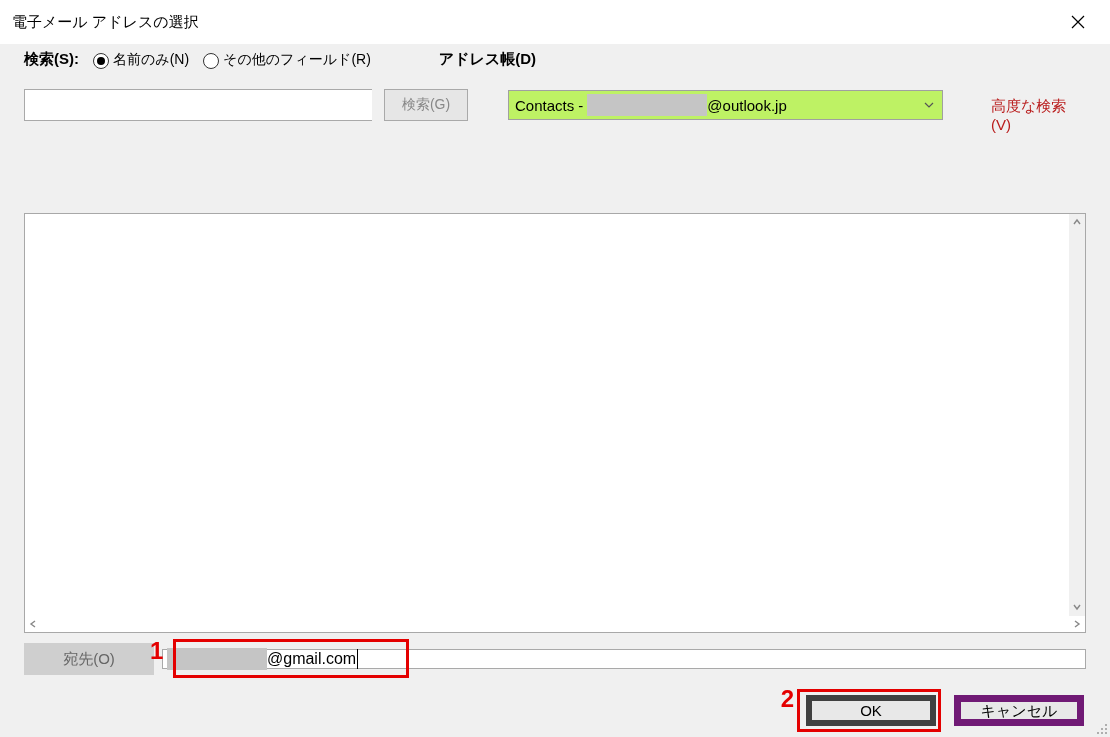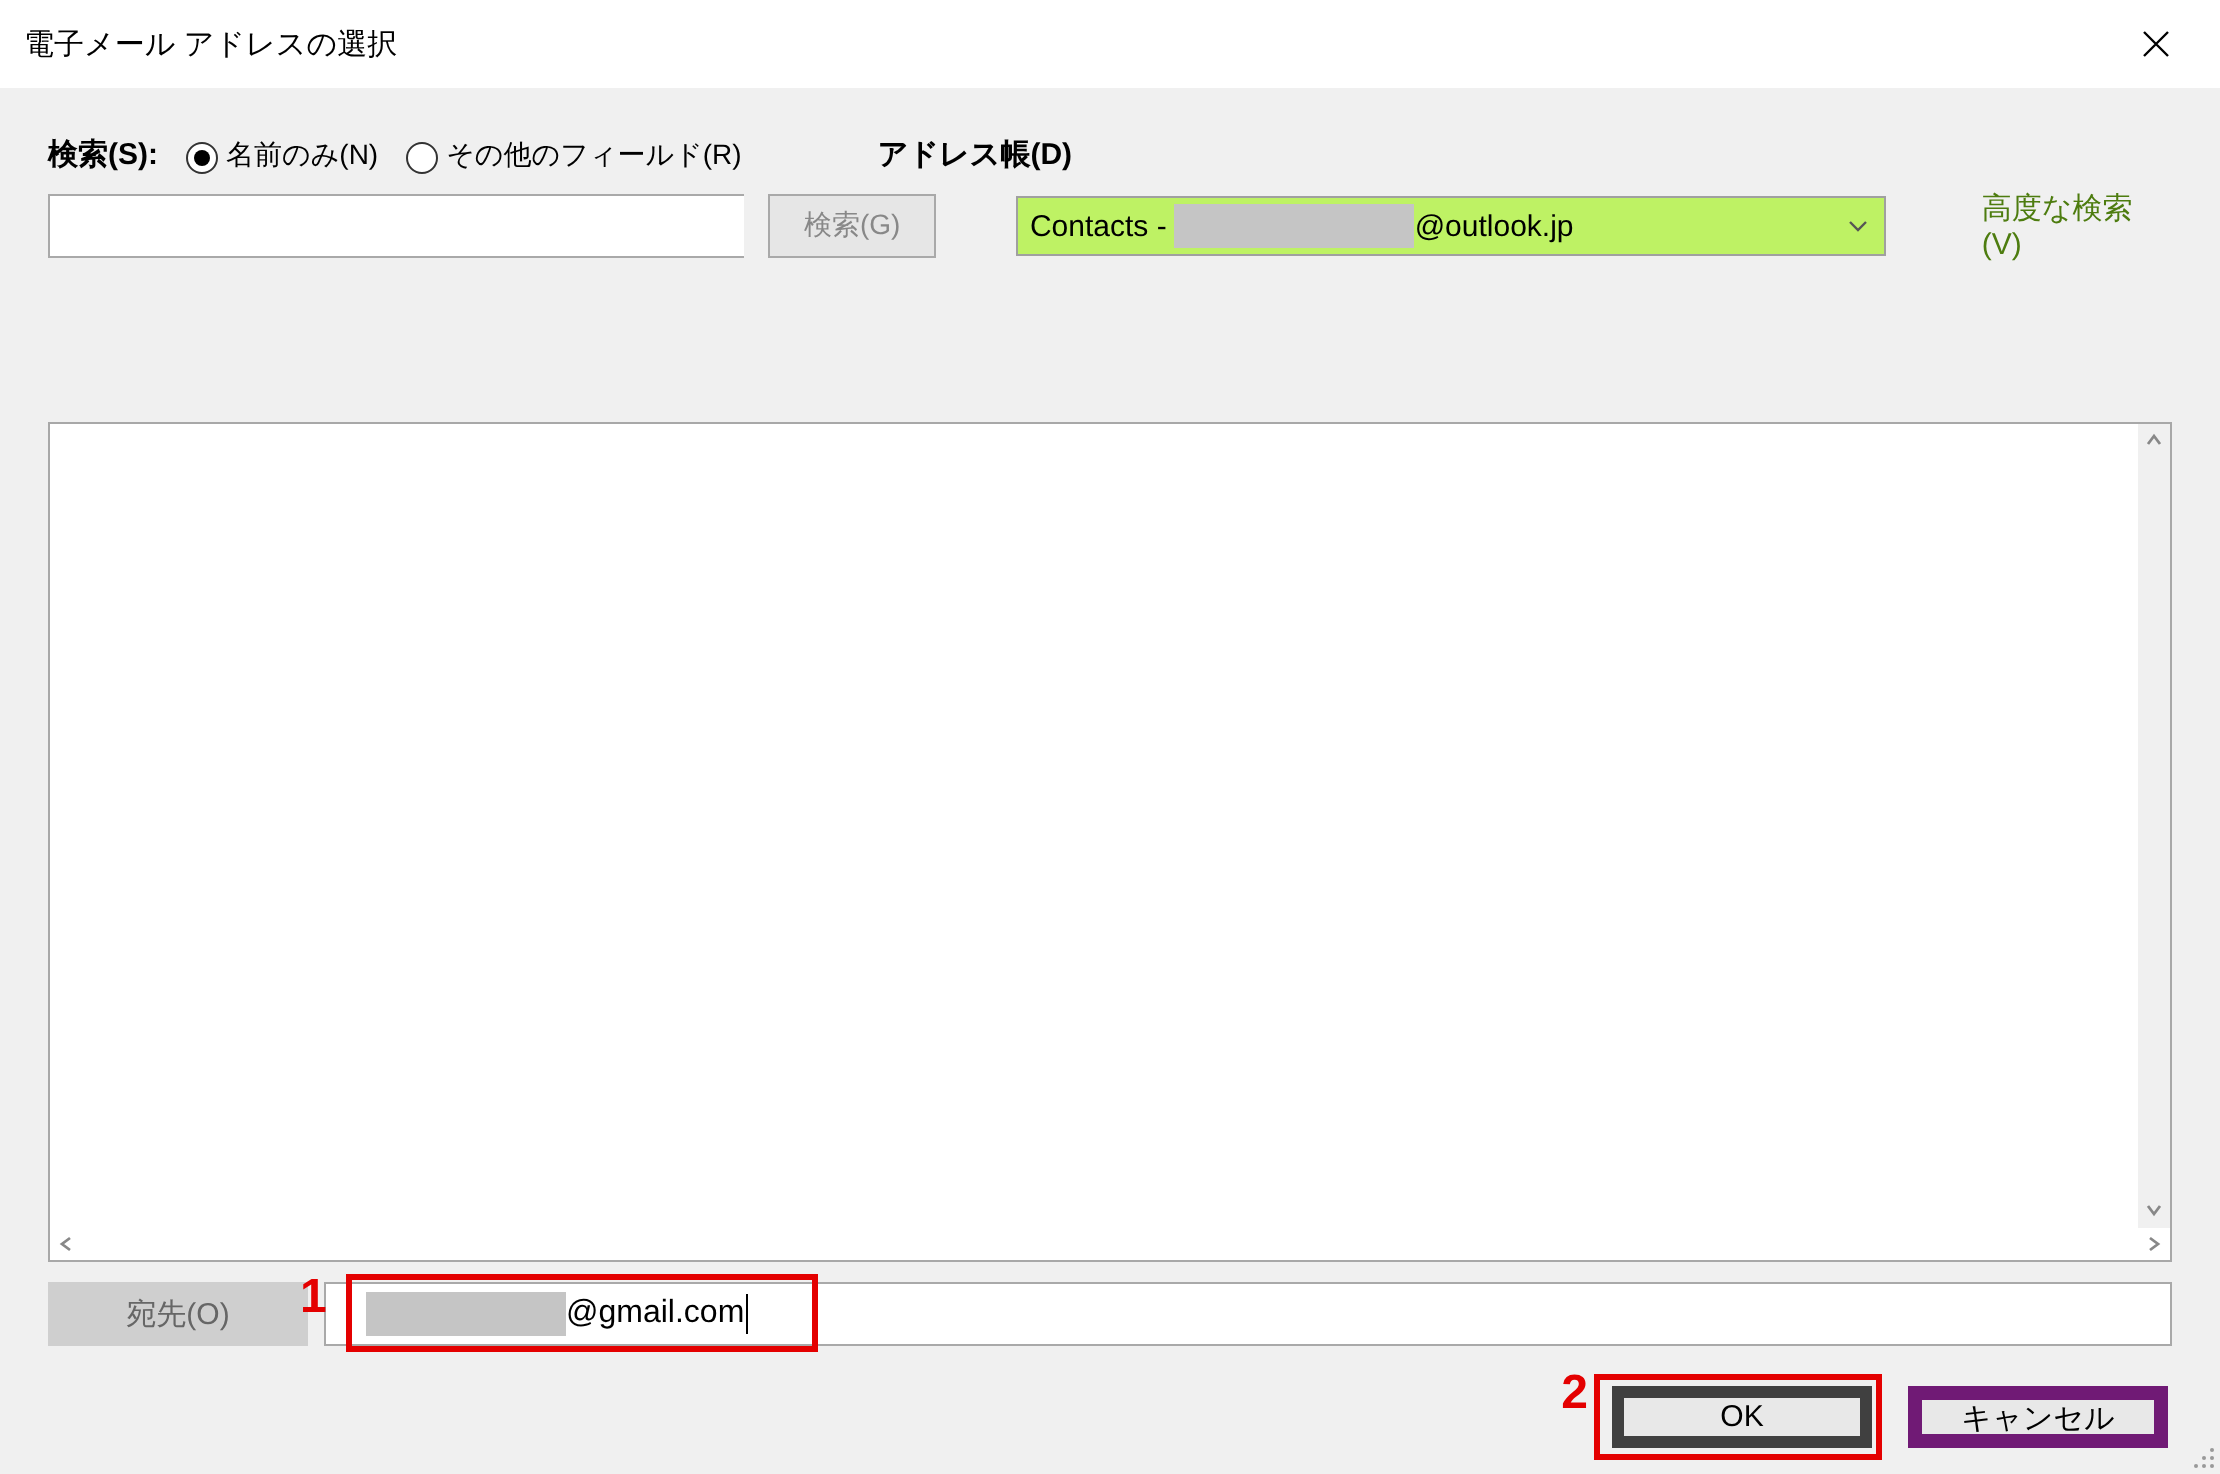--- a/index.html
+++ b/index.html
@@ -35,21 +35,21 @@
       align-items: center;
       justify-content: center;
       cursor: pointer;
     }
     .close-btn svg { width: 14px; height: 14px; }
 
     
     .search-controls-row {
       display: flex;
       align-items: center;
-      padding: 24px 24px 6px 24px;
+      padding: 6px 24px 6px 24px;
       gap: 10px;
     }
     .search-label {
       font-weight: bold;
       font-size: 15px;
     }
     .radio-wrap {
       display: flex;
       align-items: flex-end;
       gap: 4px;
@@ -124,24 +124,25 @@
     }
     .addressbook-select .suffix { font-size: 15px; }
     .addressbook-select .chevron {
       position: absolute;
       right: 8px;
       top: 50%;
       transform: translateY(-50%);
     }
 
     .advanced-search-link {
-      color: #4d7c0f;
+      color: #b91c1c;
       font-size: 15px;
       margin-left: 36px;
       cursor: pointer;
+      margin-top: 20px;
     }
 
     
     .contact-list-wrap {
       margin: 70px 24px 0 24px;
     }
     .contact-list {
       height: 420px;
       border: 1px solid #a8a8a8;
       background: #fff;
@@ -184,26 +185,26 @@
       width: 130px;
       height: 32px;
       background: #cfcfcf;
       border: none;
       color: #666;
       font-size: 15px;
       cursor: default;
     }
     .to-input {
       flex: 1;
-      height: 32px;
+      height: 20px;
       border: 1px solid #a9a9a9;
       background: #fff;
       display: flex;
       align-items: center;
-      padding: 0 20px;
+      padding: 0 4px;
       position: relative;
     }
     .to-input .redacted {
       display: inline-block;
       width: 100px; height: 22px;
       background: #c5c5c5;
     }
     .to-input .email-suffix {
       font-size: 16px;
     }

